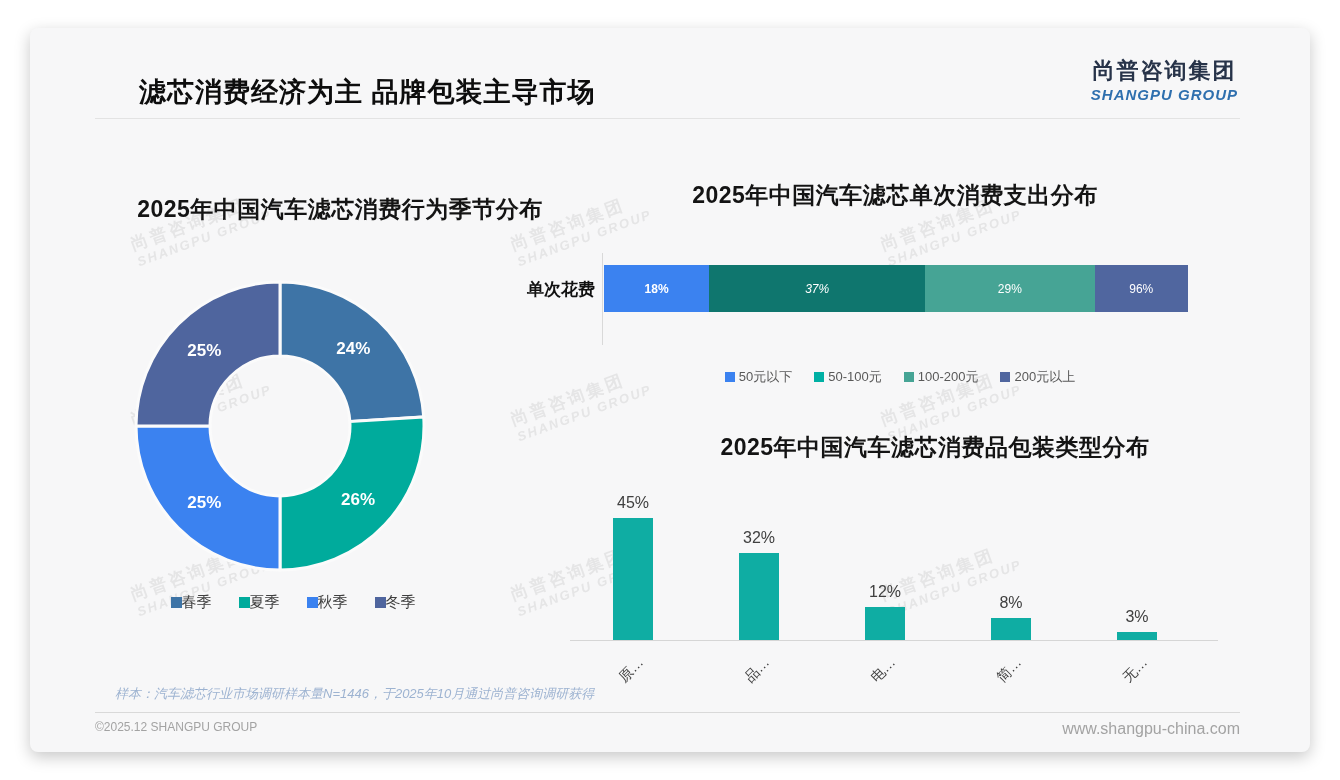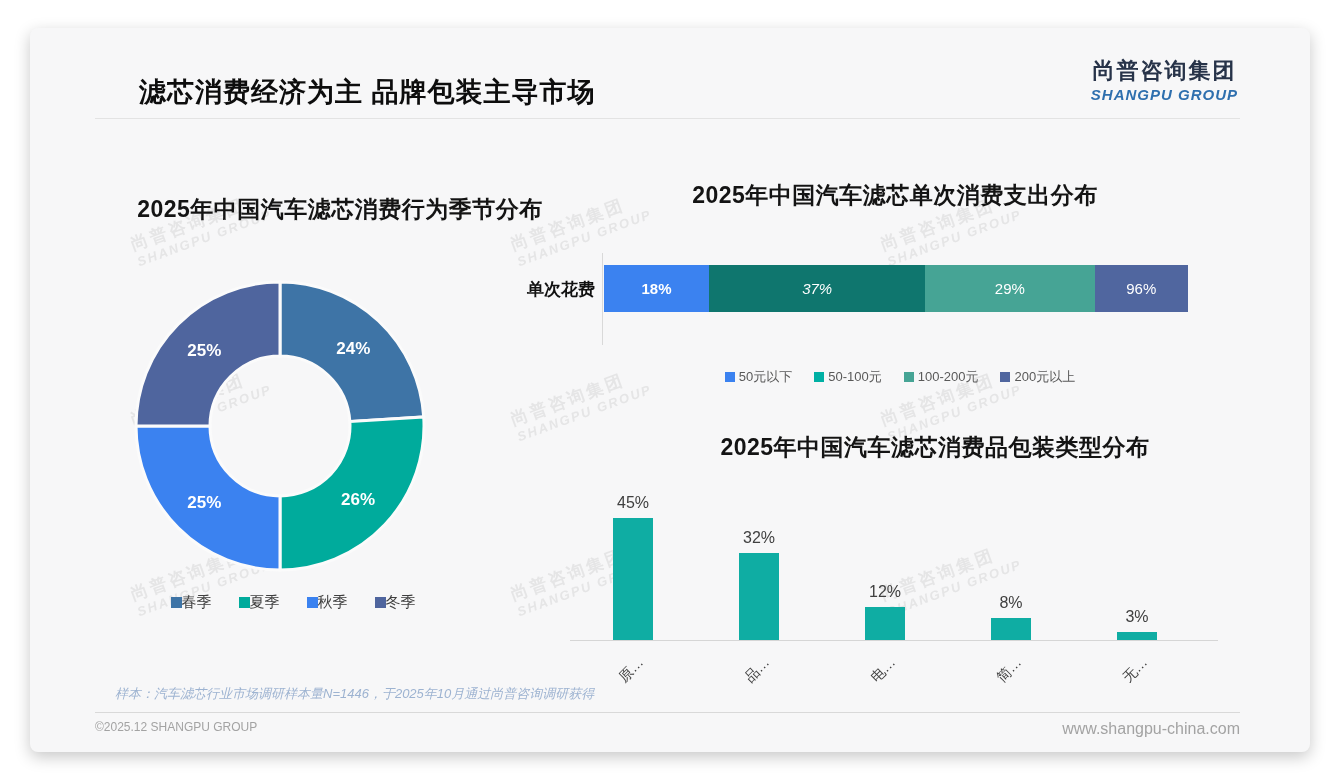--- a/index.html
+++ b/index.html
@@ -36,21 +36,21 @@
   .legend-item { display:flex; align-items:center; font-size:15px; color:#3f3f3f; }
   .legend-swatch { width:11px; height:11px; display:inline-block; }
   
   #stacked-cat { position:absolute; left:430px; top:250px; width:135px; text-align:right;
                  font-size:17px; font-weight:700; color:#111; z-index:2; }
   #stacked-axis { position:absolute; left:572px; top:225px; width:1px; height:92px;
                   background:#d9d9d9; z-index:2; }
   #stacked-bar { position:absolute; left:574px; top:237px; width:584px; height:47px;
                  display:flex; z-index:2; }
   .seg { height:100%; display:flex; align-items:center; justify-content:center;
-         color:#fff; font-size:15px; }
+         color:#fff; font-size:12px; }
   .seg:first-child { font-weight:700; }
   #stacked-legend { position:absolute; left:580px; top:340px; width:580px; display:flex;
                     justify-content:center; gap:22px; z-index:2; }
   #stacked-legend .legend-item { font-size:13px; color:#595959; gap:4px; }
   #stacked-legend .legend-swatch { width:10px; height:10px; }
   
   #bars-plot { position:absolute; left:540px; top:442px; width:630px; height:170px; z-index:2; }
   #bars-axis { position:absolute; left:540px; top:612px; width:648px; height:1px;
                background:#d6d6d6; z-index:2; }
   .vbar { position:absolute; bottom:0; background:#0fada3; }

